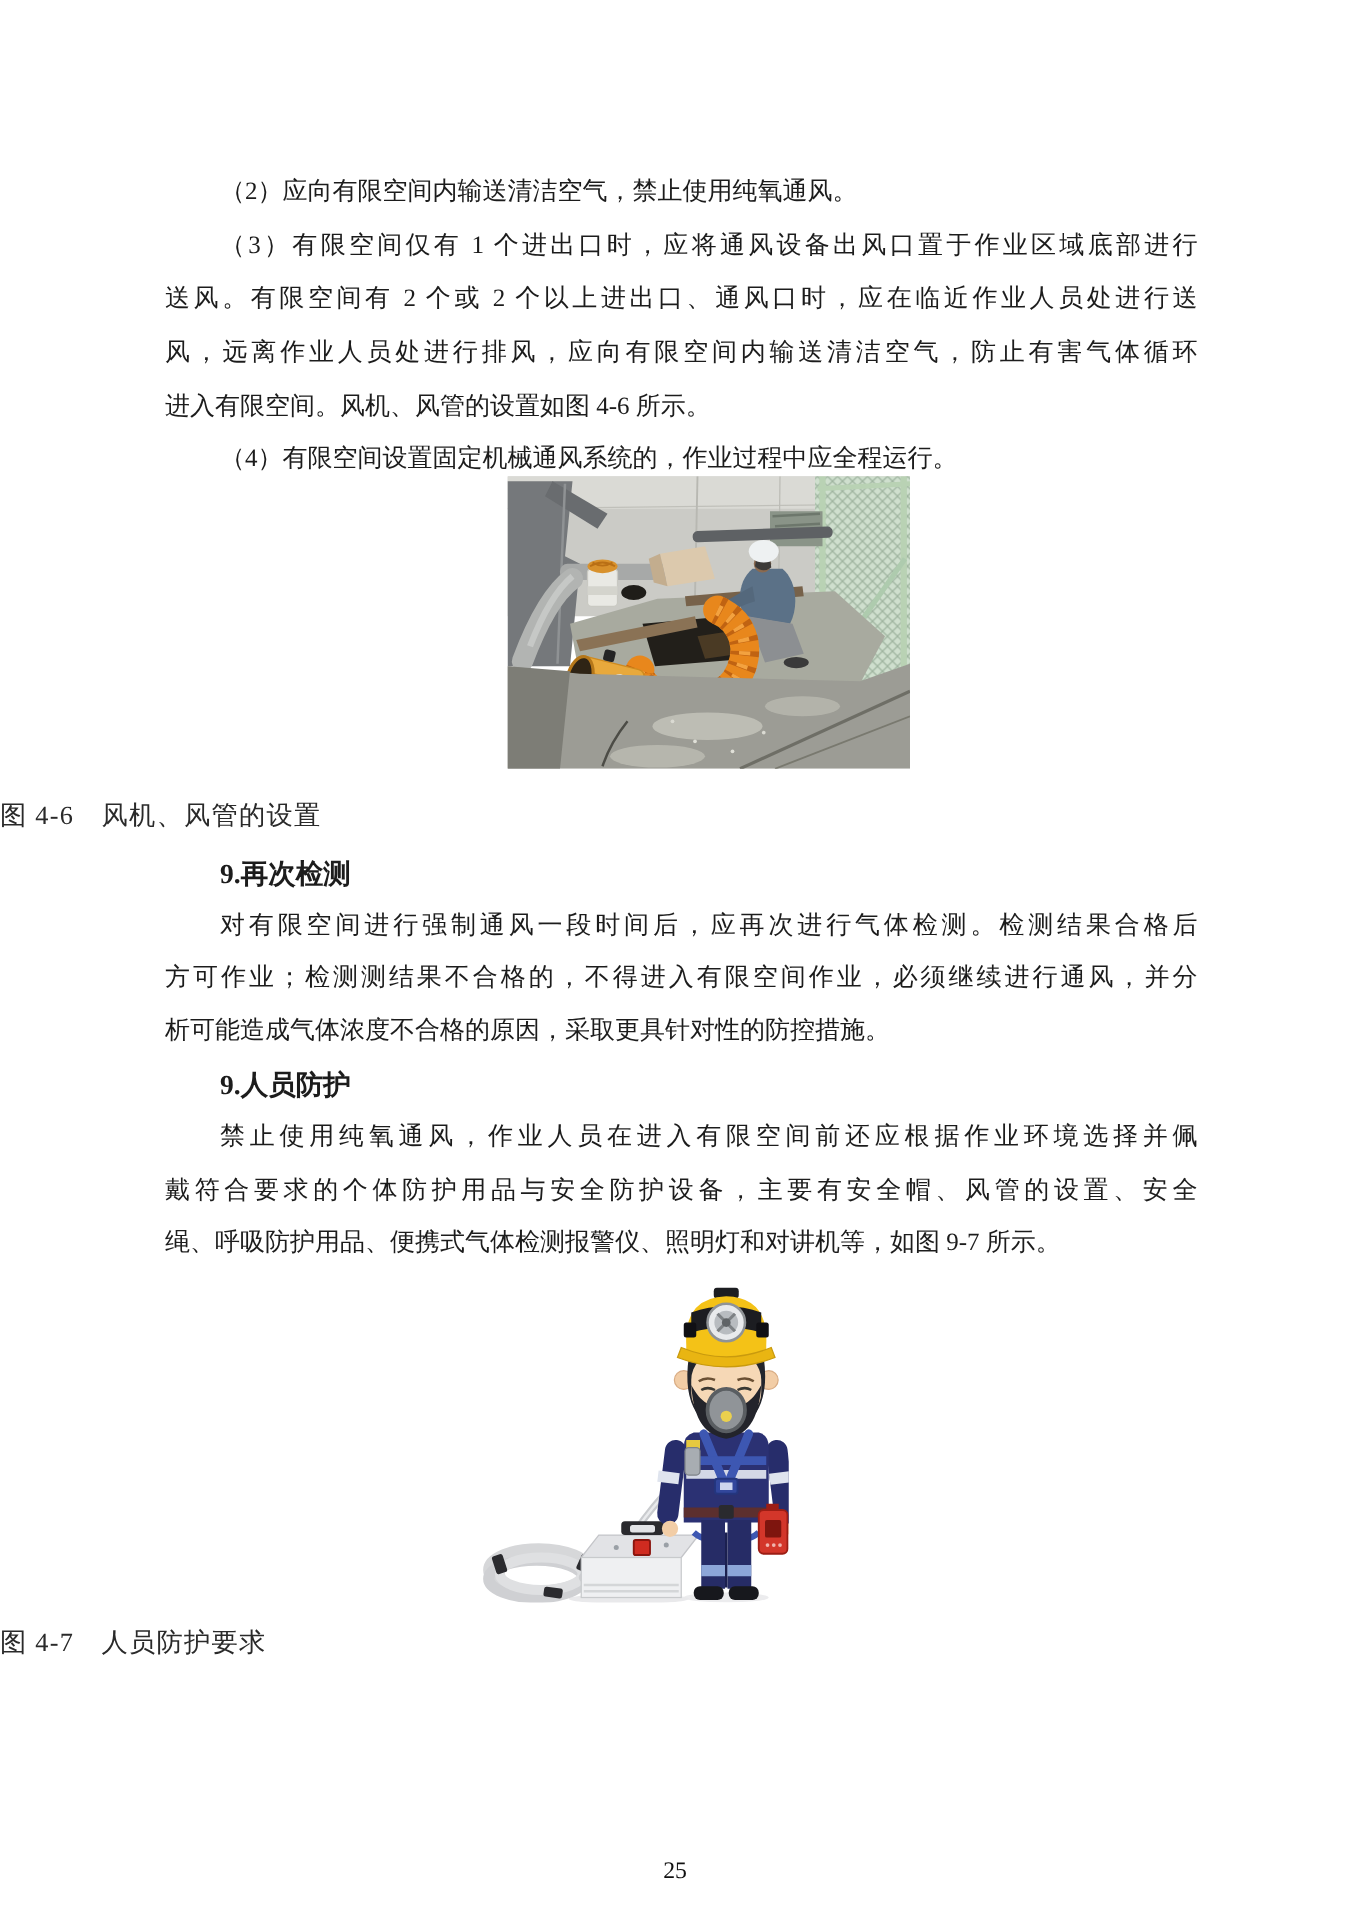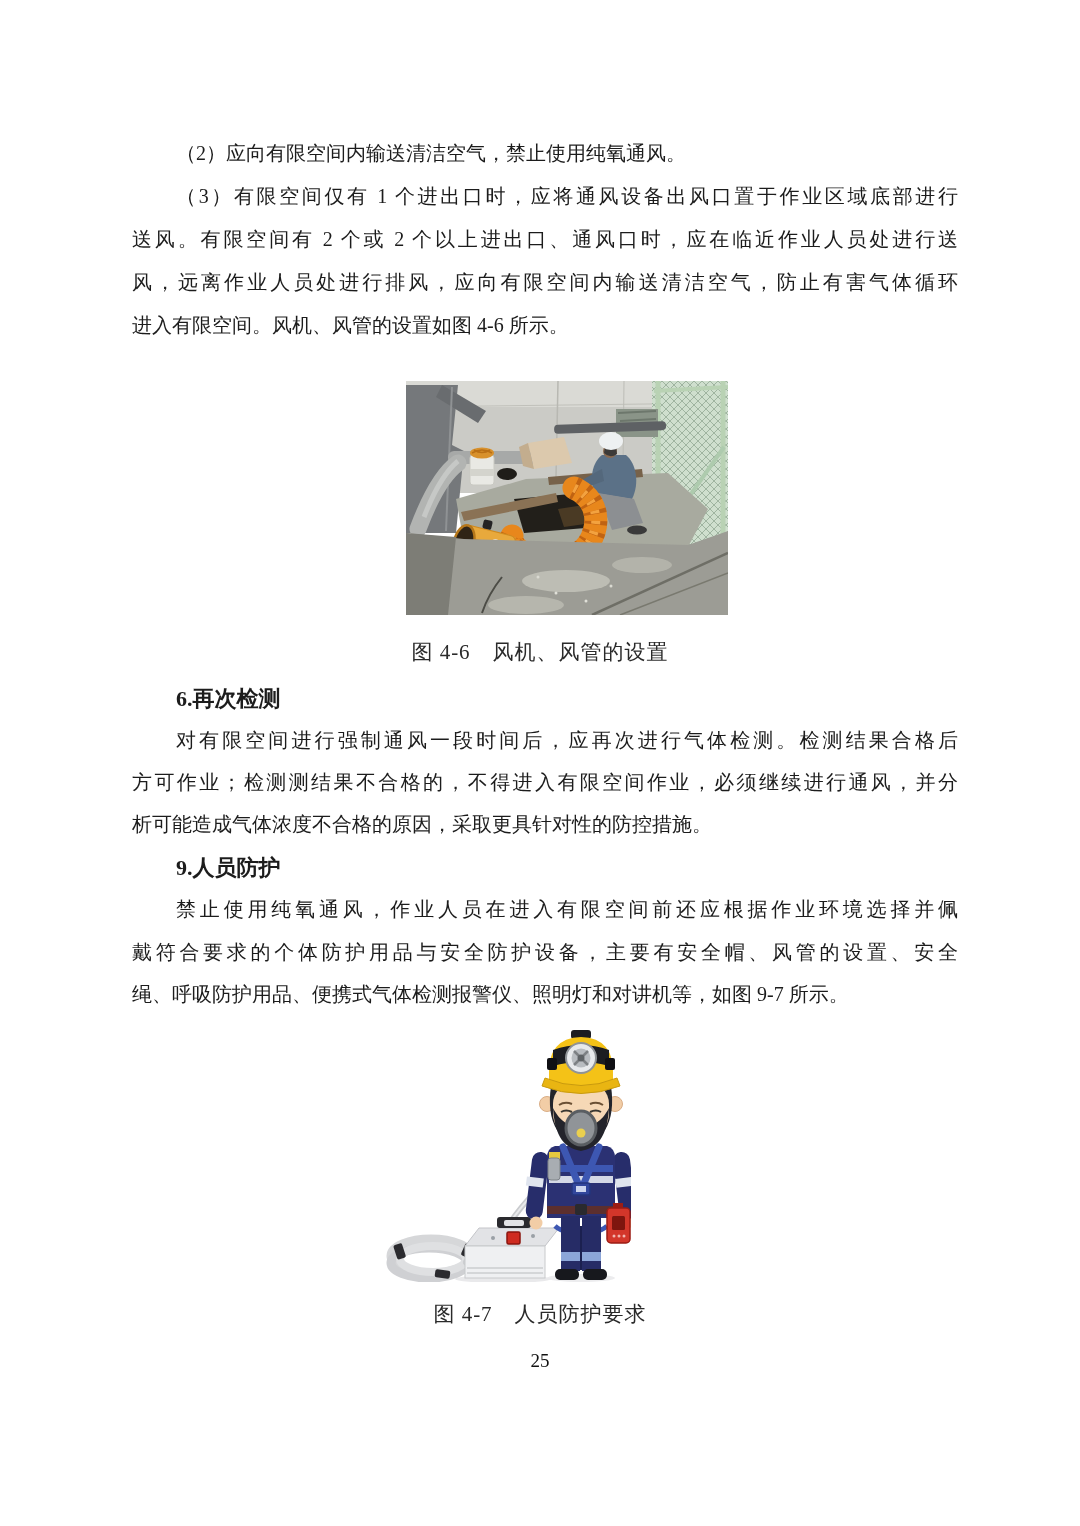--- a/index.html
+++ b/index.html
@@ -19,21 +19,21 @@
   }
   .j{white-space:normal;text-align:justify;text-align-last:justify;}
   .ind{padding-left:44px;box-sizing:border-box;}
   .heading{
     position:absolute;left:176px;
     font-size:22px;line-height:30px;
     font-weight:700;
   }
   .caption{
     position:absolute;left:0;width:1080px;
-    text-align:center;font-size:21px;line-height:28px;
+    font-size:21px;line-height:28px;
     color:#2a2a2a;letter-spacing:1px;
   }
   .pagenum{
     position:absolute;left:0;width:1080px;
     text-align:center;font-size:19px;color:#111;
   }
   .fig{position:absolute;}
   .fig svg{display:block;}
 </style>
 </head>
@@ -41,20 +41,21 @@
 
 <div class="page">
 
   <div class="line ind" style="top:138px">（2）应向有限空间内输送清洁空气，禁止使用纯氧通风。</div>
 
   <div class="line ind j" style="top:181px">（3）有限空间仅有 1 个进出口时，应将通风设备出风口置于作业区域底部进行</div>
   <div class="line j" style="top:224px">送风。有限空间有 2 个或 2 个以上进出口、通风口时，应在临近作业人员处进行送</div>
   <div class="line j" style="top:267px">风，远离作业人员处进行排风，应向有限空间内输送清洁空气，防止有害气体循环</div>
   <div class="line" style="top:310px">进入有限空间。风机、风管的设置如图 4-6 所示。</div>
 
+  <div class="line ind" style="top:352px">（4）有限空间设置固定机械通风系统的，作业过程中应全程运行。</div>
 
   <div class="fig" style="left:406px;top:381px;width:322px;height:234px">
     <svg width="322" height="234" viewBox="0 0 322 234">
       <defs>
         <pattern id="mesh" width="8" height="8" patternUnits="userSpaceOnUse">
           <path d="M0,8 L8,0 M0,0 L8,8" stroke="#8fa690" stroke-width="1" fill="none"></path>
         </pattern>
       </defs>
 
       <g>
@@ -150,21 +151,21 @@
           <circle cx="180" cy="220" r="1.5" fill="#e0e0d8"></circle>
         <circle cx="132" cy="196" r="1.5" fill="#dadad2"></circle>
           <circle cx="205" cy="205" r="1.5" fill="#dadad2"></circle>
         <path d="M96,196 C88,206 80,220 76,232" stroke="#4c4c46" stroke-width="2" fill="none"></path>
       </g>
     </svg>
   </div>
 
   <div class="caption" style="top:638px">图 4-6　风机、风管的设置</div>
 
-  <div class="heading" style="top:684px">6.再次检测</div>
+  <div class="heading" style="top:684px">9.再次检测</div>
   <div class="line ind j" style="top:725px">对有限空间进行强制通风一段时间后，应再次进行气体检测。检测结果合格后</div>
   <div class="line j" style="top:767px">方可作业；检测测结果不合格的，不得进入有限空间作业，必须继续进行通风，并分</div>
   <div class="line" style="top:809px">析可能造成气体浓度不合格的原因，采取更具针对性的防控措施。</div>
 
   <div class="heading" style="top:853px">9.人员防护</div>
   <div class="line ind j" style="top:894px">禁止使用纯氧通风，作业人员在进入有限空间前还应根据作业环境选择并佩</div>
   <div class="line j" style="top:937px">戴符合要求的个体防护用品与安全防护设备，主要有安全帽、风管的设置、安全</div>
   <div class="line" style="top:979px">绳、呼吸防护用品、便携式气体检测报警仪、照明灯和对讲机等，如图 9-7 所示。</div>
 
   <div class="fig" style="left:383px;top:1030px;width:248px;height:252px">
@@ -279,15 +280,15 @@
           <path d="M191,21 L205,35 M205,21 L191,35" stroke="#7d8184" stroke-width="2.5"></path>
           <circle cx="198" cy="28" r="3.5" fill="#5f6366"></circle>
           <path d="M162,48 Q198,63 234,48 L237,56 Q198,71 159,56 Z" fill="#e9b512" stroke="#c99a0e" stroke-width="1"></path>
         </g>
       </g>
     </svg>
   </div>
 
   <div class="caption" style="top:1300px">图 4-7　人员防护要求</div>
 
-  <div class="pagenum" style="top:1350px">25</div>
+  <div class="pagenum" style="top:1486px">25</div>
 
 </div>
 
 </body></html>

